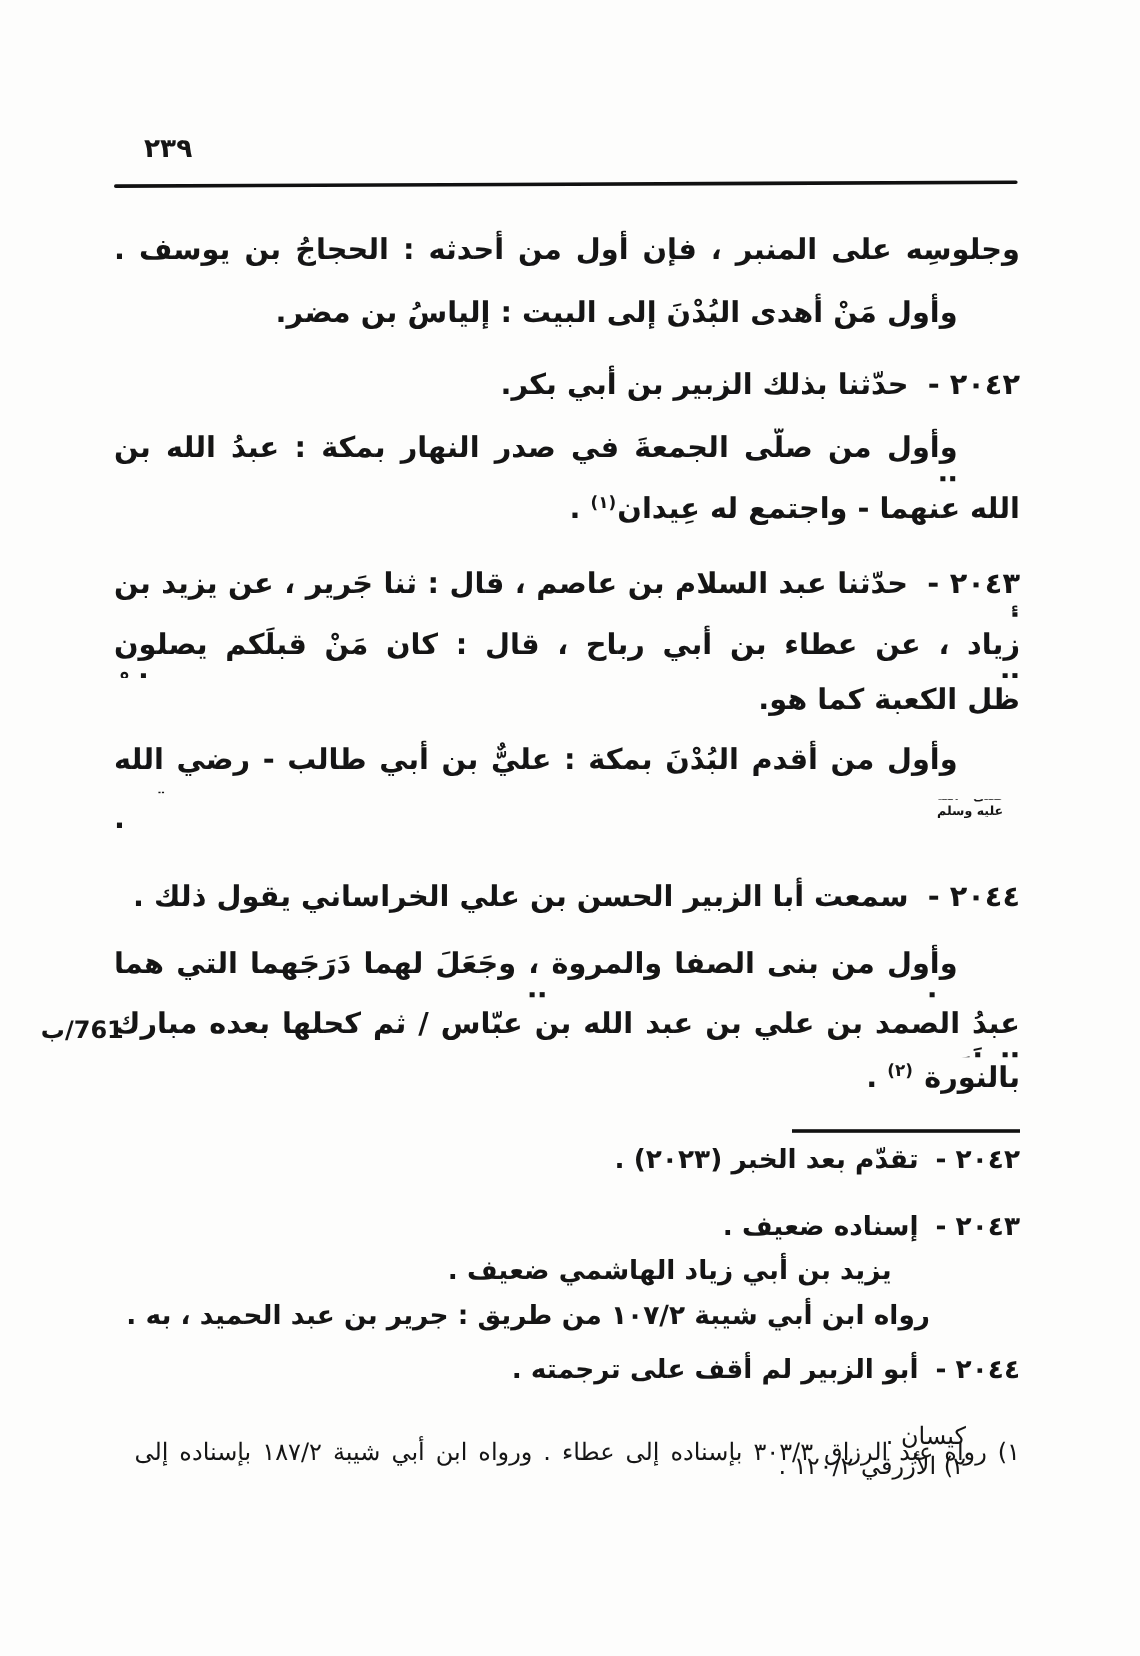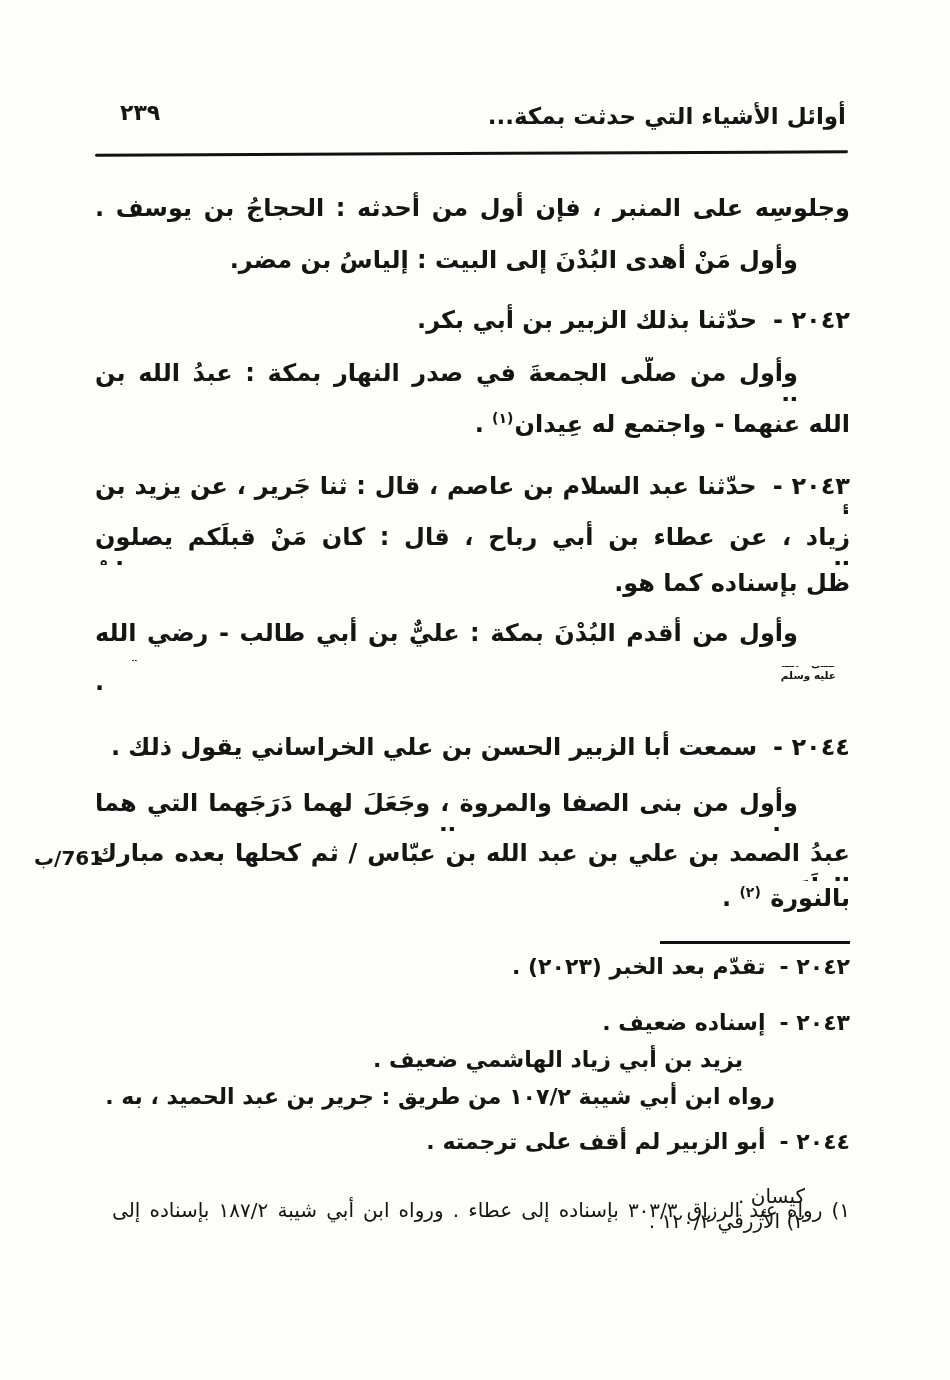--- a/index.html
+++ b/index.html
@@ -9,21 +9,21 @@
     margin:0 auto;
     background:#fefefdf5;
     background-color:#fdfdfc;
     font-family:"DejaVu Sans",sans-serif;
     direction:rtl;
     color:#151515;
     overflow:hidden;
   }
   
   .pagenum{
-    position:absolute;left:120px;top:100px;
+    position:absolute;left:120px;top:112px;
     font-size:22px;font-weight:bold;letter-spacing:2px;
   }
   .running-title{
     position:absolute;right:104px;top:103px;
     font-size:23px;font-weight:bold;
   }
   .header-rule{
     position:absolute;right:102px;left:95px;top:152px;height:3px;
     background:#111;transform:rotate(-0.25deg);border-radius:2px;
   }
@@ -69,32 +69,31 @@
     white-space:normal;text-align:justify;text-align-last:justify;
     overflow:hidden;max-height:36px;
   }
 </style>
 </head>
 <body>
 
 <div class="page">
 
   <span class="pagenum">٢٣٩</span>
-  <span class="running-title">أوائل الأشياء التي حدثت بمكة...</span>
   <div class="header-rule"></div>
 
   <div id="body-lines">
       <div class="line fill" style="top: 192px;"><span>وجلوسِه على المنبر ، فإن أول من أحدثه : الحجاجُ بن يوسف .</span></div>
       <div class="line indent" style="top: 244px;"><span>وأول مَنْ أهدى البُدْنَ إلى البيت : إلياسُ بن مضر.</span></div>
       <div class="line" style="top: 304px;"><span class="num">٢٠٤٢ -</span><span>حدّثنا بذلك الزبير بن أبي بكر.</span></div>
       <div class="line fill indent" style="top: 357px;"><span>وأول من صلّى الجمعةَ في صدر النهار بمكة : عبدُ الله بن الزبير - رضي</span></div>
       <div class="line" style="top: 408px;"><span>الله عنهما - واجتمع له عِيدان</span><span class="fnref">(١)</span><span> .</span></div>
       <div class="line fill" style="top: 470px;"><span class="num">٢٠٤٣ -</span><span>حدّثنا عبد السلام بن عاصم ، قال : ثنا جَرير ، عن يزيد بن أبي</span></div>
       <div class="line fill" style="top: 521px;"><span>زياد ، عن عطاء بن أبي رباح ، قال : كان مَنْ قبلَكم يصلون الجمعة ، وإنْ</span></div>
-      <div class="line" style="top: 567px;"><span>ظل بإسناده كما هو.</span></div>
+      <div class="line" style="top: 567px;"><span>ظل الكعبة كما هو.</span></div>
       <div class="line fill indent" style="top: 617px;"><span>وأول من أقدم البُدْنَ بمكة : عليٌّ بن أبي طالب - رضي الله عنه - ، قدم</span></div>
       <div class="line fill" style="top: 666px;"><span class="saw"><span>صلّى الله</span><span>عليه وسلم</span></span><span> .</span></div>
       <div class="line" style="top: 731px;"><span class="num">٢٠٤٤ -</span><span>سمعت أبا الزبير الحسن بن علي الخراساني يقول ذلك .</span></div>
       <div class="line fill indent" style="top: 787px;"><span>وأول من بنى الصفا والمروة ، وجَعَلَ لهما دَرَجَهما التي هما عليه اليوم :</span></div>
       <div class="line fill" style="top: 837px;"><span>عبدُ الصمد بن علي بن عبد الله بن عبّاس / ثم كحلها بعده مبارك الطَبَري</span></div>
       <div class="line" style="top: 882px;"><span>بالنورة </span><span class="fnref">(٢)</span><span> .</span></div>
     </div>
 
   <div class="margin-note">761/ب</div>
 

